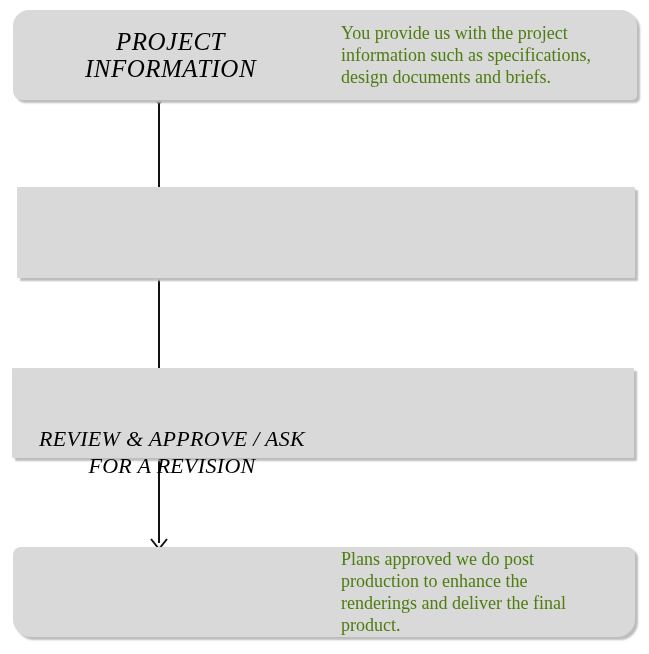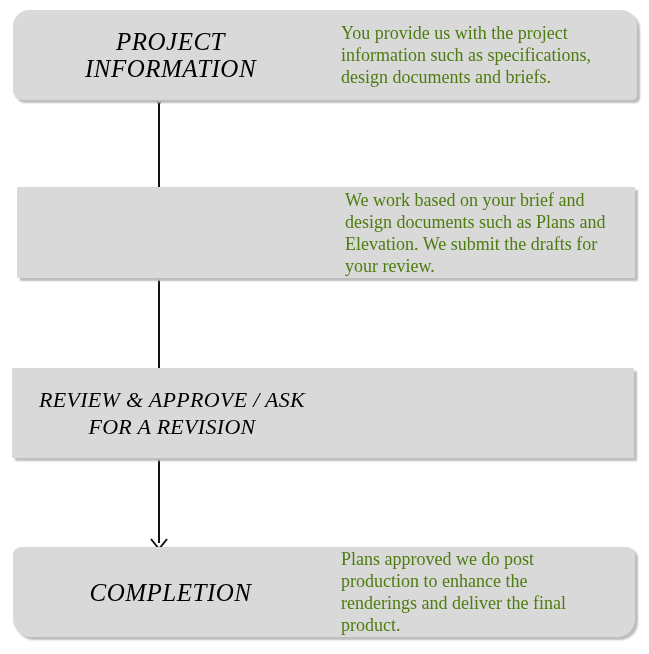--- a/index.html
+++ b/index.html
@@ -32,21 +32,21 @@
     left: 0; top: 50%; transform: translateY(-50%);
     width: 315px;
     text-align: center;
     font-size: 25px;
     line-height: 27px;
     letter-spacing: 0.5px;
     color: #000000;
     white-space: pre-line;
     font-style: italic;
   }
-  .step-3 .step-title { font-size: 22px; line-height: 27px; width: 320px; letter-spacing: 0.3px; }
+  .step-3 .step-title { font-size: 22px; line-height: 27px; width: 320px; letter-spacing: 0.3px; margin-top: 39px; }
 
   .step-desc {
     position: absolute;
     left: 317px; top: 50%; transform: translateY(-50%);
     width: 300px;
     font-size: 18px;
     line-height: 22px;
     color: #4d7c0f;
     white-space: pre-line;
     margin-left: 11px;
@@ -96,32 +96,27 @@
 
   <div class="step step-1">
     <div class="step-title">PROJECT
 INFORMATION</div>
     <div class="step-desc">You provide us with the project
 information such as specifications,
 design documents and briefs.</div>
   </div>
 
   <div class="step step-2">
-    <div class="step-desc">We work based on your brief and
-design documents such as Plans and
-Elevation. We submit the drafts for
-your review.</div>
   </div>
 
   <div class="step step-3">
     <div class="step-title">REVIEW &amp; APPROVE / ASK
 FOR A REVISION</div>
   </div>
 
   <div class="step step-4">
-    <div class="step-title">COMPLETION</div>
     <div class="step-desc">Plans approved we do post
 production to enhance the
 renderings and deliver the final
 product.</div>
   </div>
 
 </div>
 
 </body></html>

